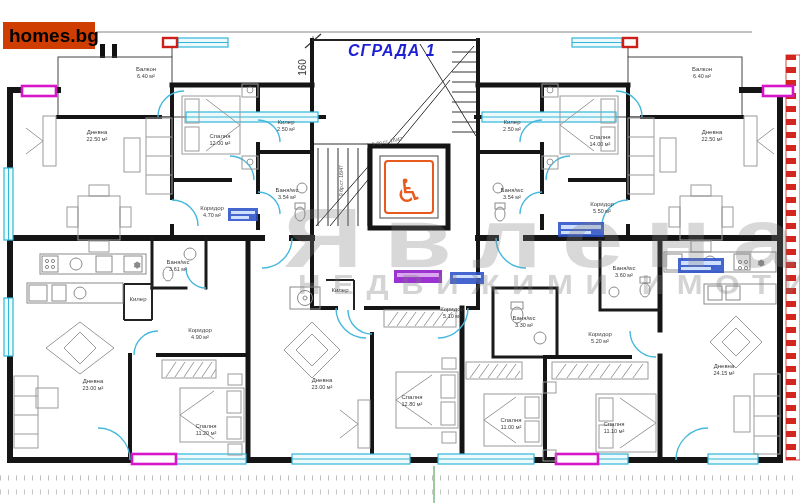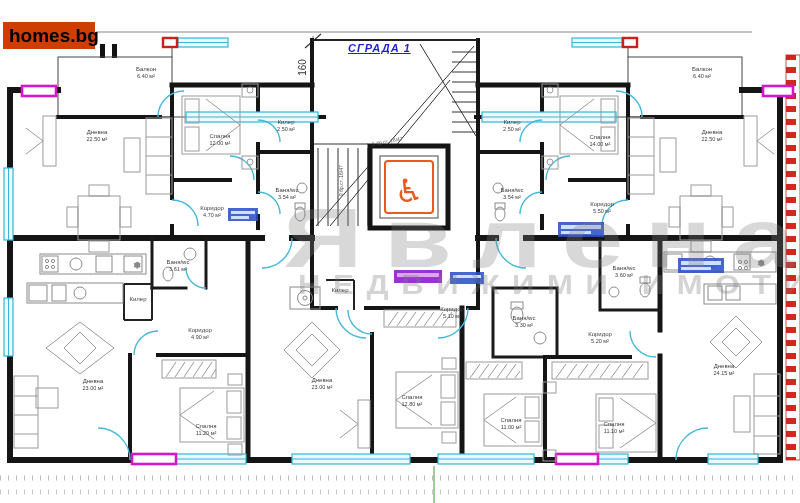--- a/index.html
+++ b/index.html
@@ -21,21 +21,21 @@
   .redb{fill:#fff;stroke:#cc1f1a;stroke-width:2.4;}
   .stair{stroke:#333;stroke-width:1;fill:none;}
   .stamp-b{fill:#2b50c8;opacity:.88;}
   .stamp-p{fill:#9222cc;opacity:.92;}
   .stamp-i{fill:#cfe0ff;}
   .logo{position:absolute;left:3px;top:22px;width:92px;height:27px;background:#cf3e00;
         display:flex;align-items:center;padding-left:6px;box-sizing:border-box;
         font-weight:bold;font-size:19px;letter-spacing:0;}
   .logo .lm{color:#000000;} .logo .la{color:#000000;}
   .plan-title{position:absolute;left:348px;top:42px;color:#1f1fd4;font-style:italic;
-        font-size:11px;font-weight:bold;letter-spacing:1px;white-space:nowrap;text-decoration:underline;}
+        font-size:16px;font-weight:bold;letter-spacing:1px;white-space:nowrap;}
   .dim160{position:absolute;left:294px;top:62px;font-size:10px;color:#333;
         transform:rotate(-90deg);transform-origin:center;}
   .wm1{position:absolute;left:283px;top:196px;font-size:84px;font-weight:bold;line-height:1;
        color:rgba(125,125,125,0.30);letter-spacing:16px;white-space:nowrap;
        transform:scaleX(1.32);transform-origin:left center;}
   .wm2{position:absolute;left:298px;top:272px;font-size:27px;font-weight:bold;line-height:1;
        color:rgba(125,125,125,0.33);letter-spacing:11px;white-space:nowrap;
        transform:scaleX(1.15);transform-origin:left center;}
   .stair-note{position:absolute;font-size:5px;color:#555;white-space:nowrap;}
   .n1{left:338px;top:196px;transform:rotate(-90deg);transform-origin:left top;}

